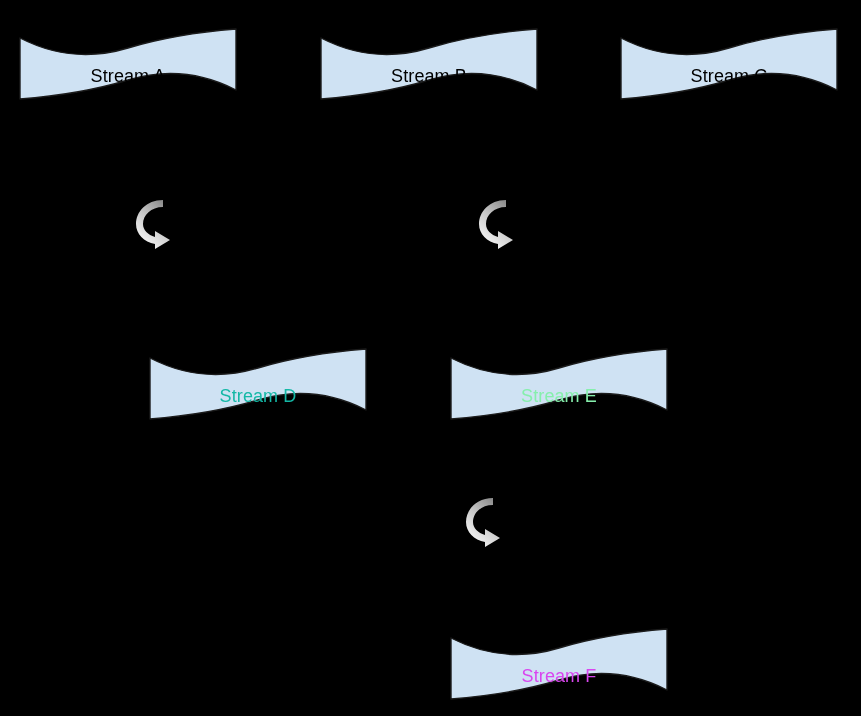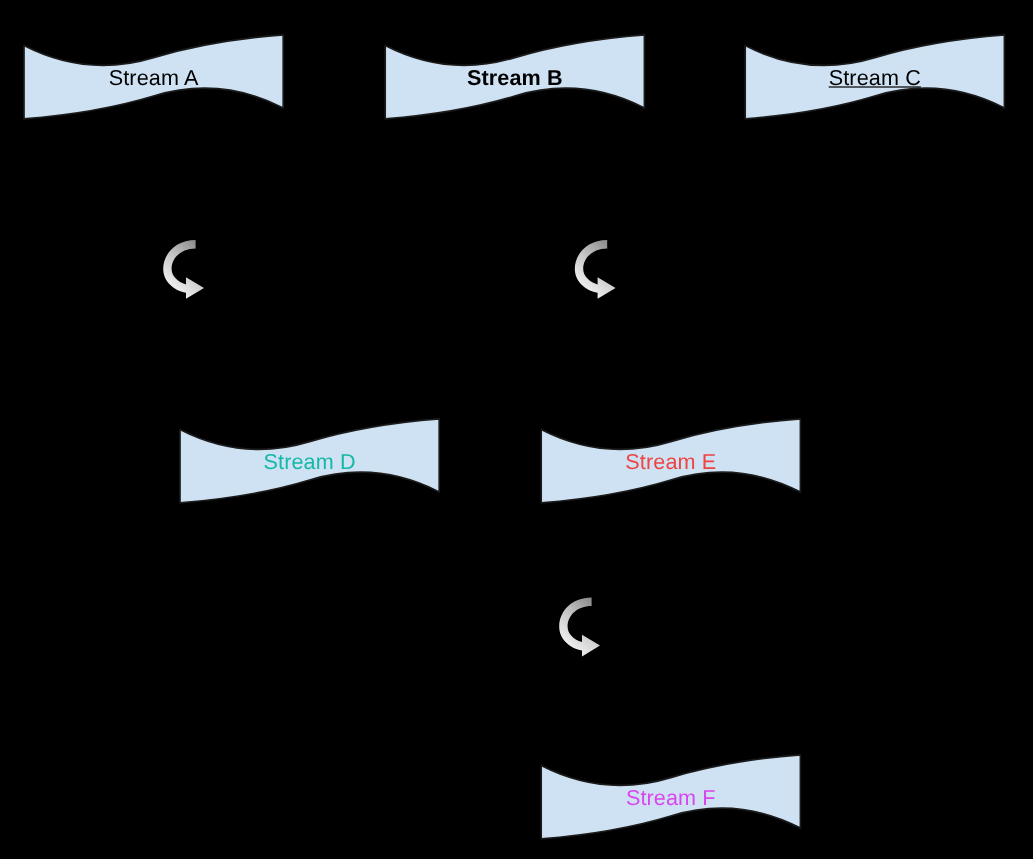--- a/index.html
+++ b/index.html
@@ -23,21 +23,21 @@
     width: 0;
     height: 0;
   }
   .banner svg {
     display: block;
     overflow: visible;
   }
   .banner-label {
     position: absolute;
     left: 0;
-    top: 1px;
+    top: 12px;
     width: 218px;
     height: 72px;
     display: flex;
     align-items: center;
     justify-content: center;
     font-family: "Liberation Sans", sans-serif;
     font-size: 18px;
     font-weight: 400;
     color: #000000;
     letter-spacing: 0.1px;
@@ -63,39 +63,39 @@
 <div class="banner" style="left: 19px; top: 28px;">
       <svg width="218" height="72" viewBox="0 0 218 72">
         <path d="M 1 10 C 40 30, 76 30, 109 20 C 142 10, 178 4, 217 1 L 217 62 C 178 42, 142 42, 109 52 C 76 62, 40 68, 1 71 Z" fill="#cfe2f3" stroke="#1b1b1b" stroke-width="1.4" stroke-linejoin="round"></path>
       </svg>
       <div class="banner-label" style="color: rgb(0, 0, 0);">Stream A</div>
     </div>
     <div class="banner" style="left: 320px; top: 28px;">
       <svg width="218" height="72" viewBox="0 0 218 72">
         <path d="M 1 10 C 40 30, 76 30, 109 20 C 142 10, 178 4, 217 1 L 217 62 C 178 42, 142 42, 109 52 C 76 62, 40 68, 1 71 Z" fill="#cfe2f3" stroke="#1b1b1b" stroke-width="1.4" stroke-linejoin="round"></path>
       </svg>
-      <div class="banner-label" style="color: rgb(0, 0, 0); font-weight: bold;">Stream B</div>
+      <div class="banner-label" style="color: rgb(0, 0, 0);">Stream B</div>
     </div>
     <div class="banner" style="left: 620px; top: 28px;">
       <svg width="218" height="72" viewBox="0 0 218 72">
         <path d="M 1 10 C 40 30, 76 30, 109 20 C 142 10, 178 4, 217 1 L 217 62 C 178 42, 142 42, 109 52 C 76 62, 40 68, 1 71 Z" fill="#cfe2f3" stroke="#1b1b1b" stroke-width="1.4" stroke-linejoin="round"></path>
       </svg>
-      <div class="banner-label" style="color: rgb(0, 0, 0); text-decoration: underline;">Stream C</div>
+      <div class="banner-label" style="color: rgb(0, 0, 0);">Stream C</div>
     </div>
     <div class="banner" style="left: 149px; top: 348px;">
       <svg width="218" height="72" viewBox="0 0 218 72">
         <path d="M 1 10 C 40 30, 76 30, 109 20 C 142 10, 178 4, 217 1 L 217 62 C 178 42, 142 42, 109 52 C 76 62, 40 68, 1 71 Z" fill="#cfe2f3" stroke="#1b1b1b" stroke-width="1.4" stroke-linejoin="round"></path>
       </svg>
       <div class="banner-label" style="color: #14b8a6;">Stream D</div>
     </div>
     <div class="banner" style="left: 450px; top: 348px;">
       <svg width="218" height="72" viewBox="0 0 218 72">
         <path d="M 1 10 C 40 30, 76 30, 109 20 C 142 10, 178 4, 217 1 L 217 62 C 178 42, 142 42, 109 52 C 76 62, 40 68, 1 71 Z" fill="#cfe2f3" stroke="#1b1b1b" stroke-width="1.4" stroke-linejoin="round"></path>
       </svg>
-      <div class="banner-label" style="color: #ef4444;">Stream E</div>
+      <div class="banner-label" style="color: #86efac;">Stream E</div>
     </div>
     <div class="banner" style="left: 450px; top: 628px;">
       <svg width="218" height="72" viewBox="0 0 218 72">
         <path d="M 1 10 C 40 30, 76 30, 109 20 C 142 10, 178 4, 217 1 L 217 62 C 178 42, 142 42, 109 52 C 76 62, 40 68, 1 71 Z" fill="#cfe2f3" stroke="#1b1b1b" stroke-width="1.4" stroke-linejoin="round"></path>
       </svg>
       <div class="banner-label" style="color: #d946ef;">Stream F</div>
     </div>
     <div class="rot-arrow" style="left: 133px; top: 196px;">
       <svg width="48" height="58" viewBox="0 0 48 58">
         <defs>

